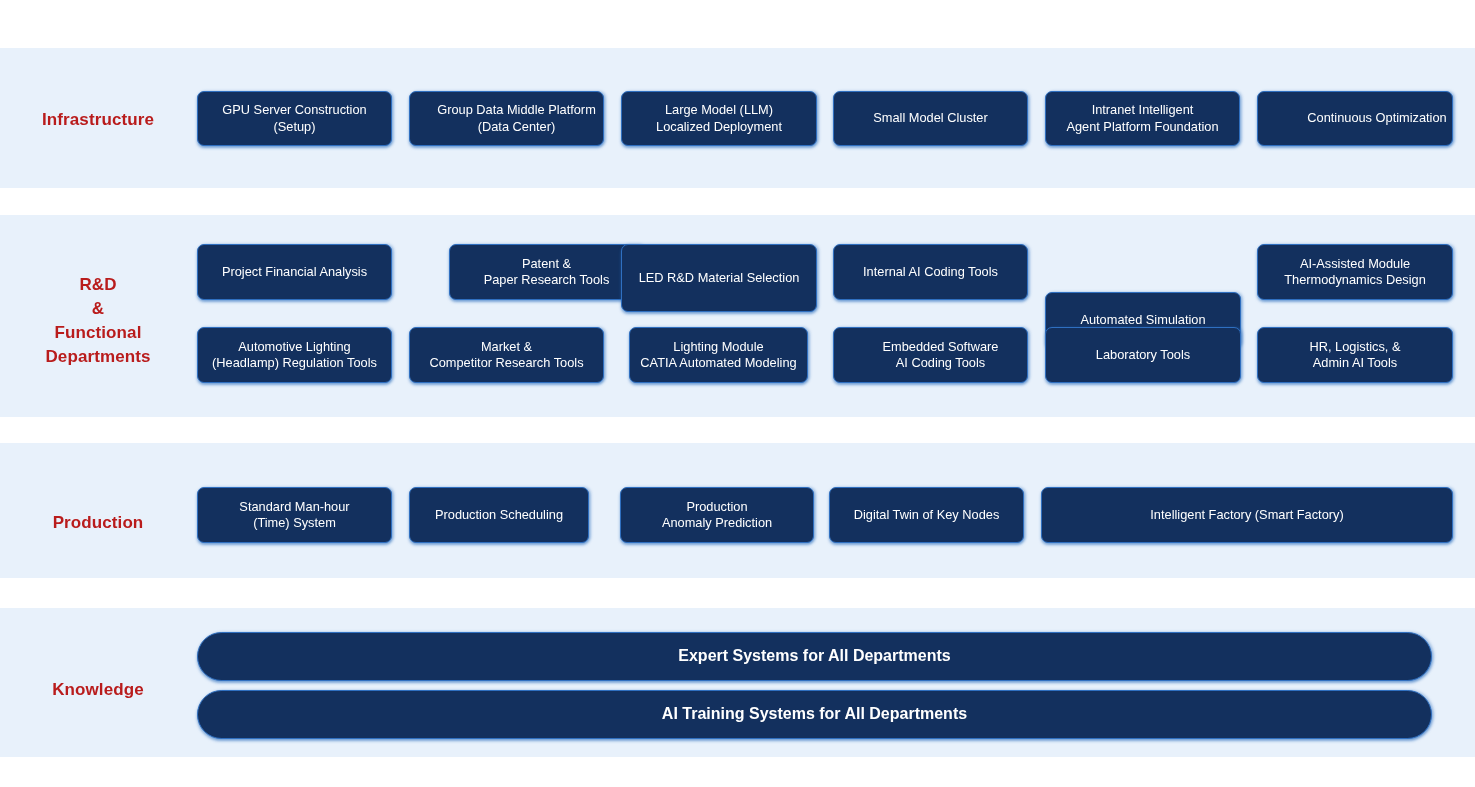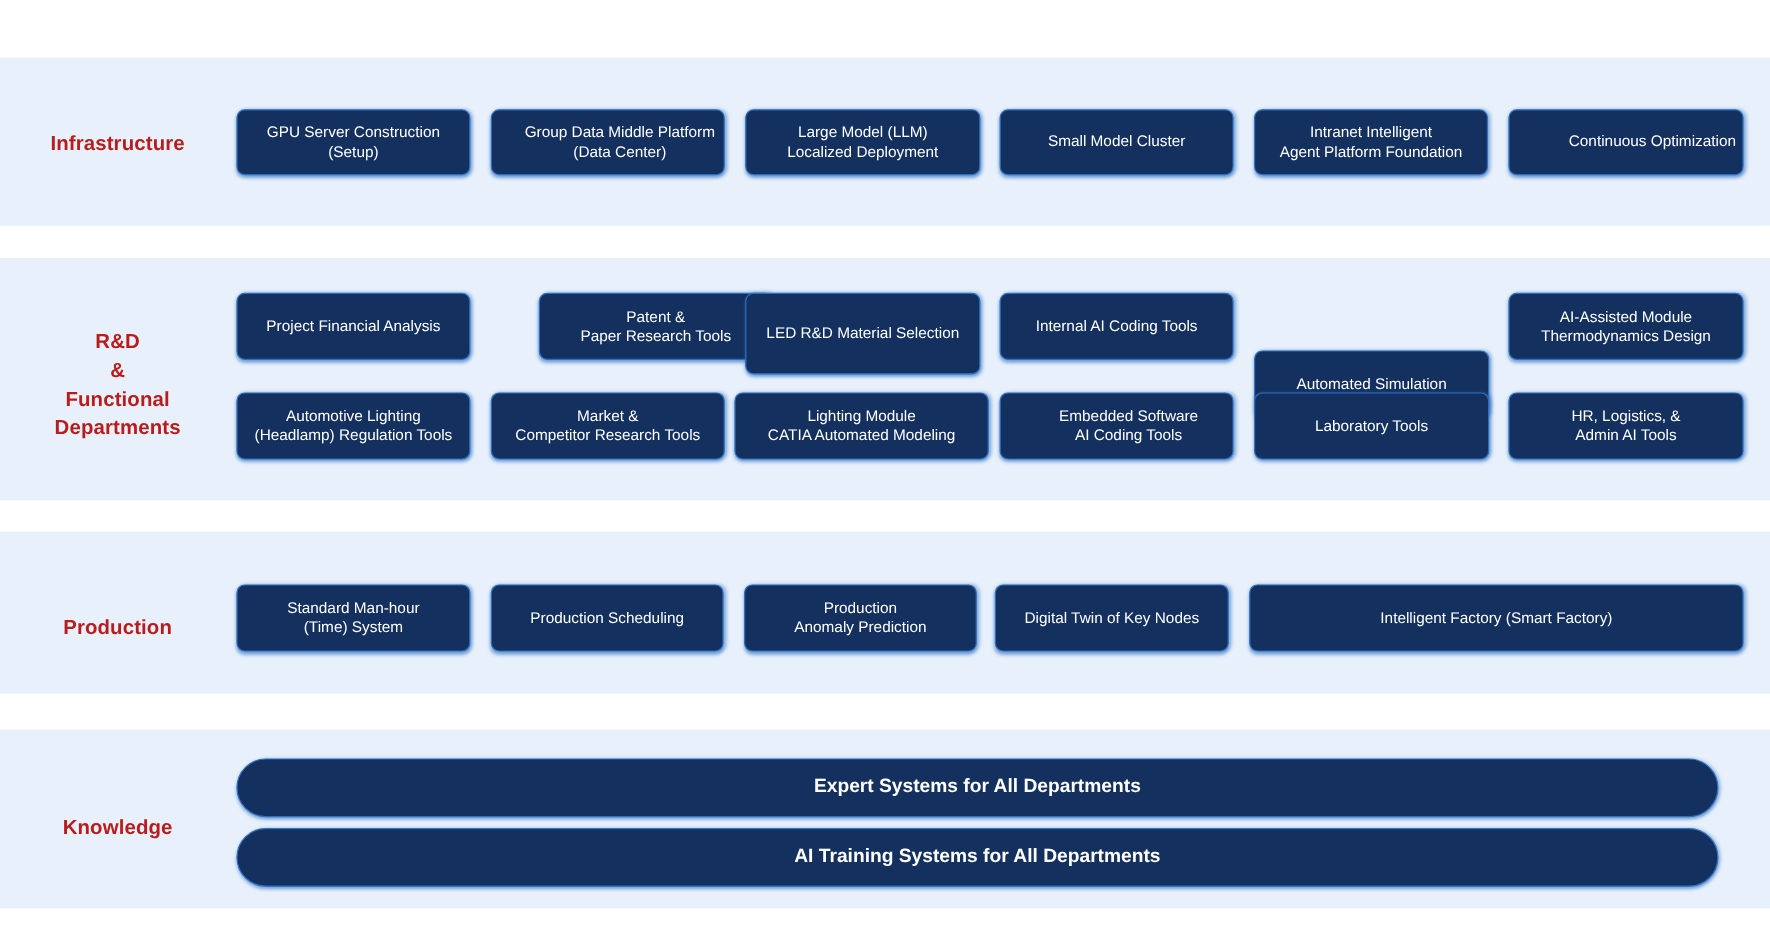--- a/index.html
+++ b/index.html
@@ -115,34 +115,34 @@
   <div class="card" style="left:621px; top:244px; width:196px; height:68px;">LED R&amp;D Material Selection</div>
   <div class="card" style="left:833px; top:244px; width:195px; height:56px;">Internal AI Coding Tools</div>
   <div class="card" style="left:1045px; top:244px; width:196px; height:56px;margin-top:48px;">Automated Simulation</div>
   <div class="card" style="left:1257px; top:244px; width:196px; height:56px;">AI-Assisted Module
 Thermodynamics Design</div>
 
   <div class="card" style="left:197px; top:327px; width:195px; height:56px;">Automotive Lighting
 (Headlamp) Regulation Tools</div>
   <div class="card" style="left:409px; top:327px; width:195px; height:56px;">Market &amp;
 Competitor Research Tools</div>
-  <div class="card" style="left:612px; top:327px; width:212px; height:56px;">Lighting Module
+  <div class="card" style="left:629px; top:327px; width:179px; height:56px;">Lighting Module
 CATIA Automated Modeling</div>
   <div class="card" style="left:833px; top:327px; width:195px; height:56px;padding-left:24px;">Embedded Software
 AI Coding Tools</div>
   <div class="card" style="left:1045px; top:327px; width:196px; height:56px;">Laboratory Tools</div>
   <div class="card" style="left:1257px; top:327px; width:196px; height:56px;">HR, Logistics, &amp;
 Admin AI Tools</div>
 
   <div class="band band-production"></div>
   <div class="row-label lbl-production">Production</div>
 
   <div class="card" style="left:197px; top:487px; width:195px; height:56px;">Standard Man-hour
 (Time) System</div>
-  <div class="card" style="left:409px; top:487px; width:194px; height:56px;">Production Scheduling</div>
+  <div class="card" style="left:409px; top:487px; width:180px; height:56px;">Production Scheduling</div>
   <div class="card" style="left:620px; top:487px; width:194px; height:56px;">Production
 Anomaly Prediction</div>
   <div class="card" style="left:829px; top:487px; width:195px; height:56px;">Digital Twin of Key Nodes</div>
   <div class="card" style="left:1041px; top:487px; width:412px; height:56px;">Intelligent Factory (Smart Factory)</div>
 
   <div class="band band-knowledge"></div>
   <div class="row-label lbl-knowledge">Knowledge</div>
 
   <div class="card pill" style="left:197px; top:632px; width:1235px; height:49px;">Expert Systems for All Departments</div>
   <div class="card pill" style="left:197px; top:690px; width:1235px; height:49px;">AI Training Systems for All Departments</div>

